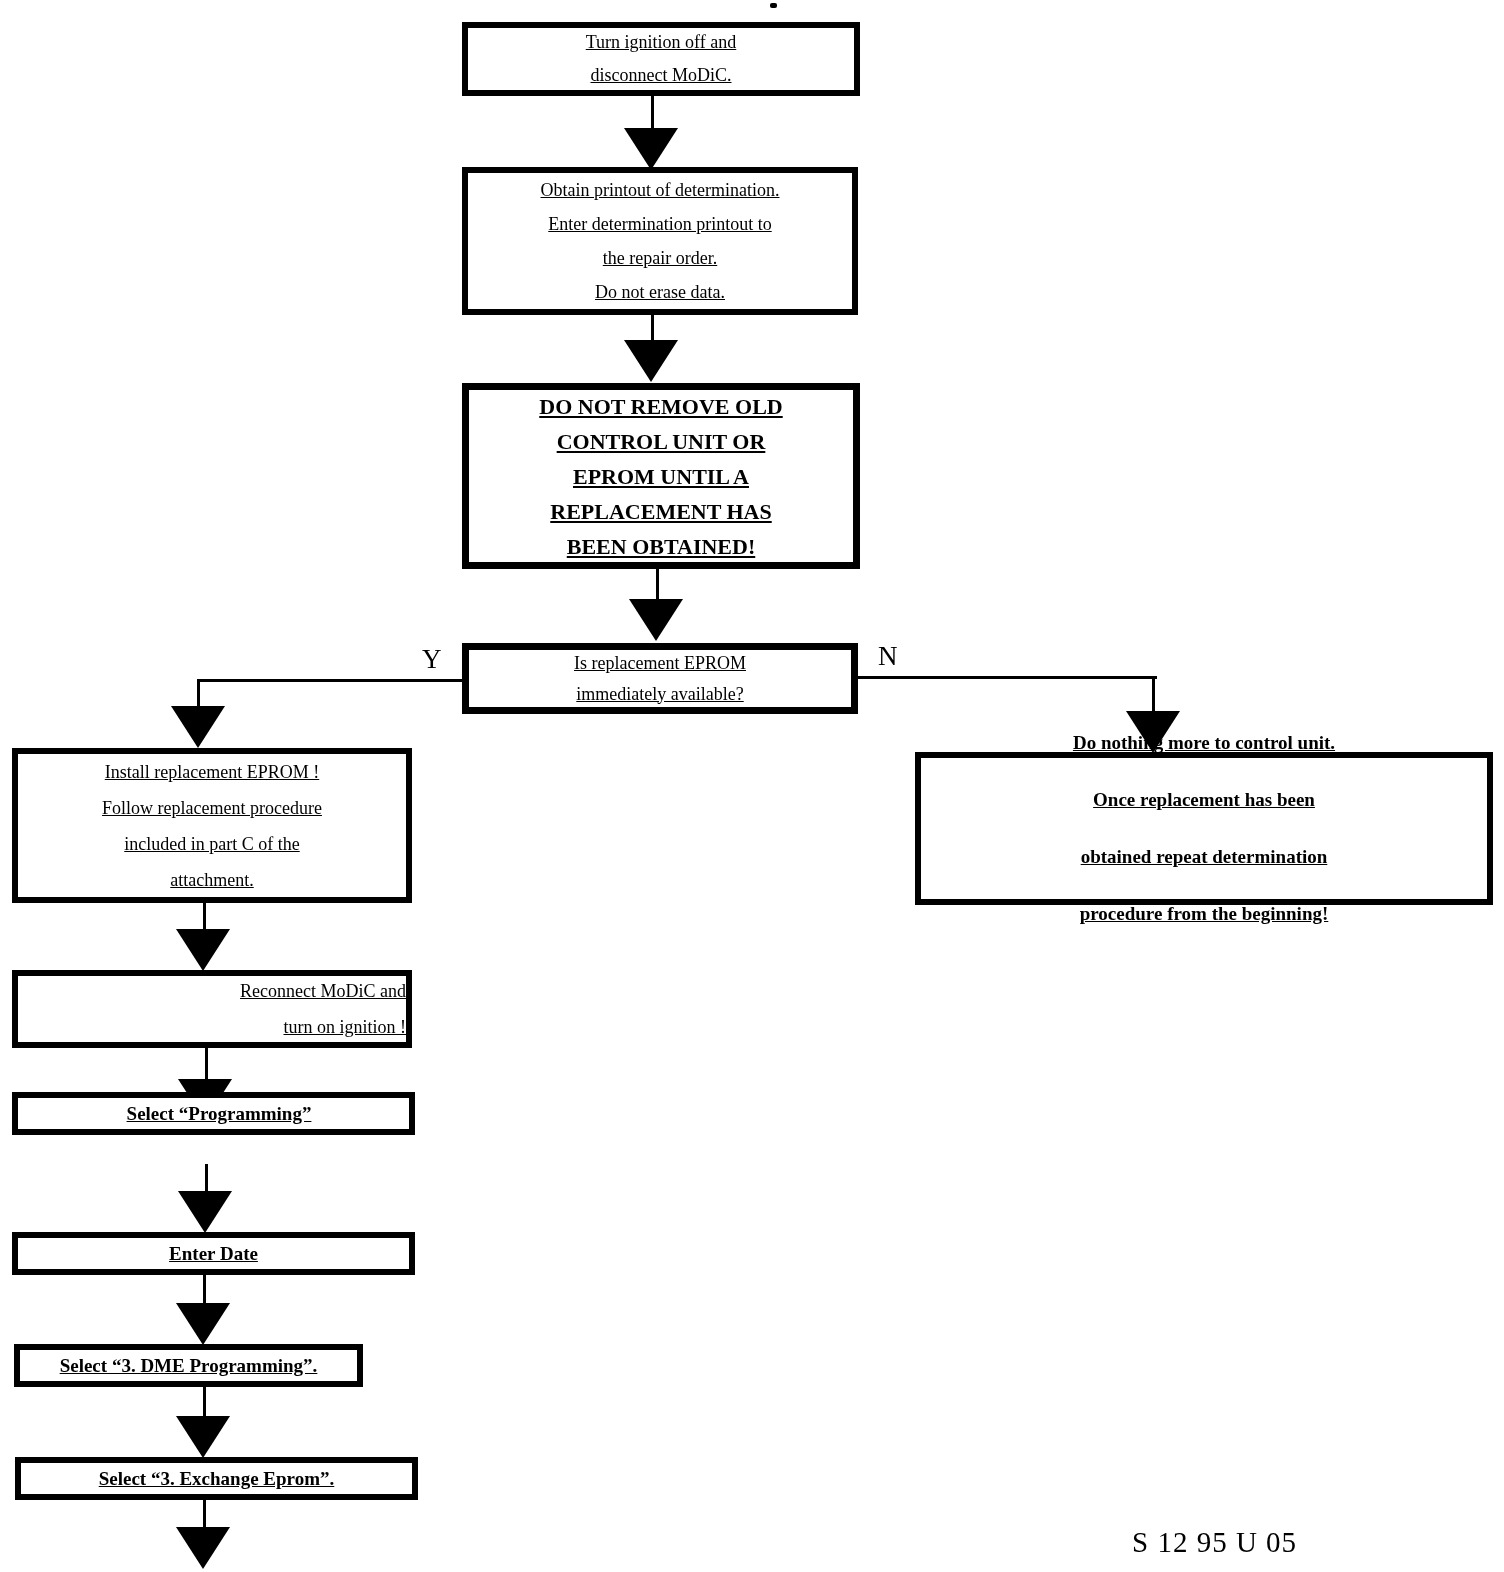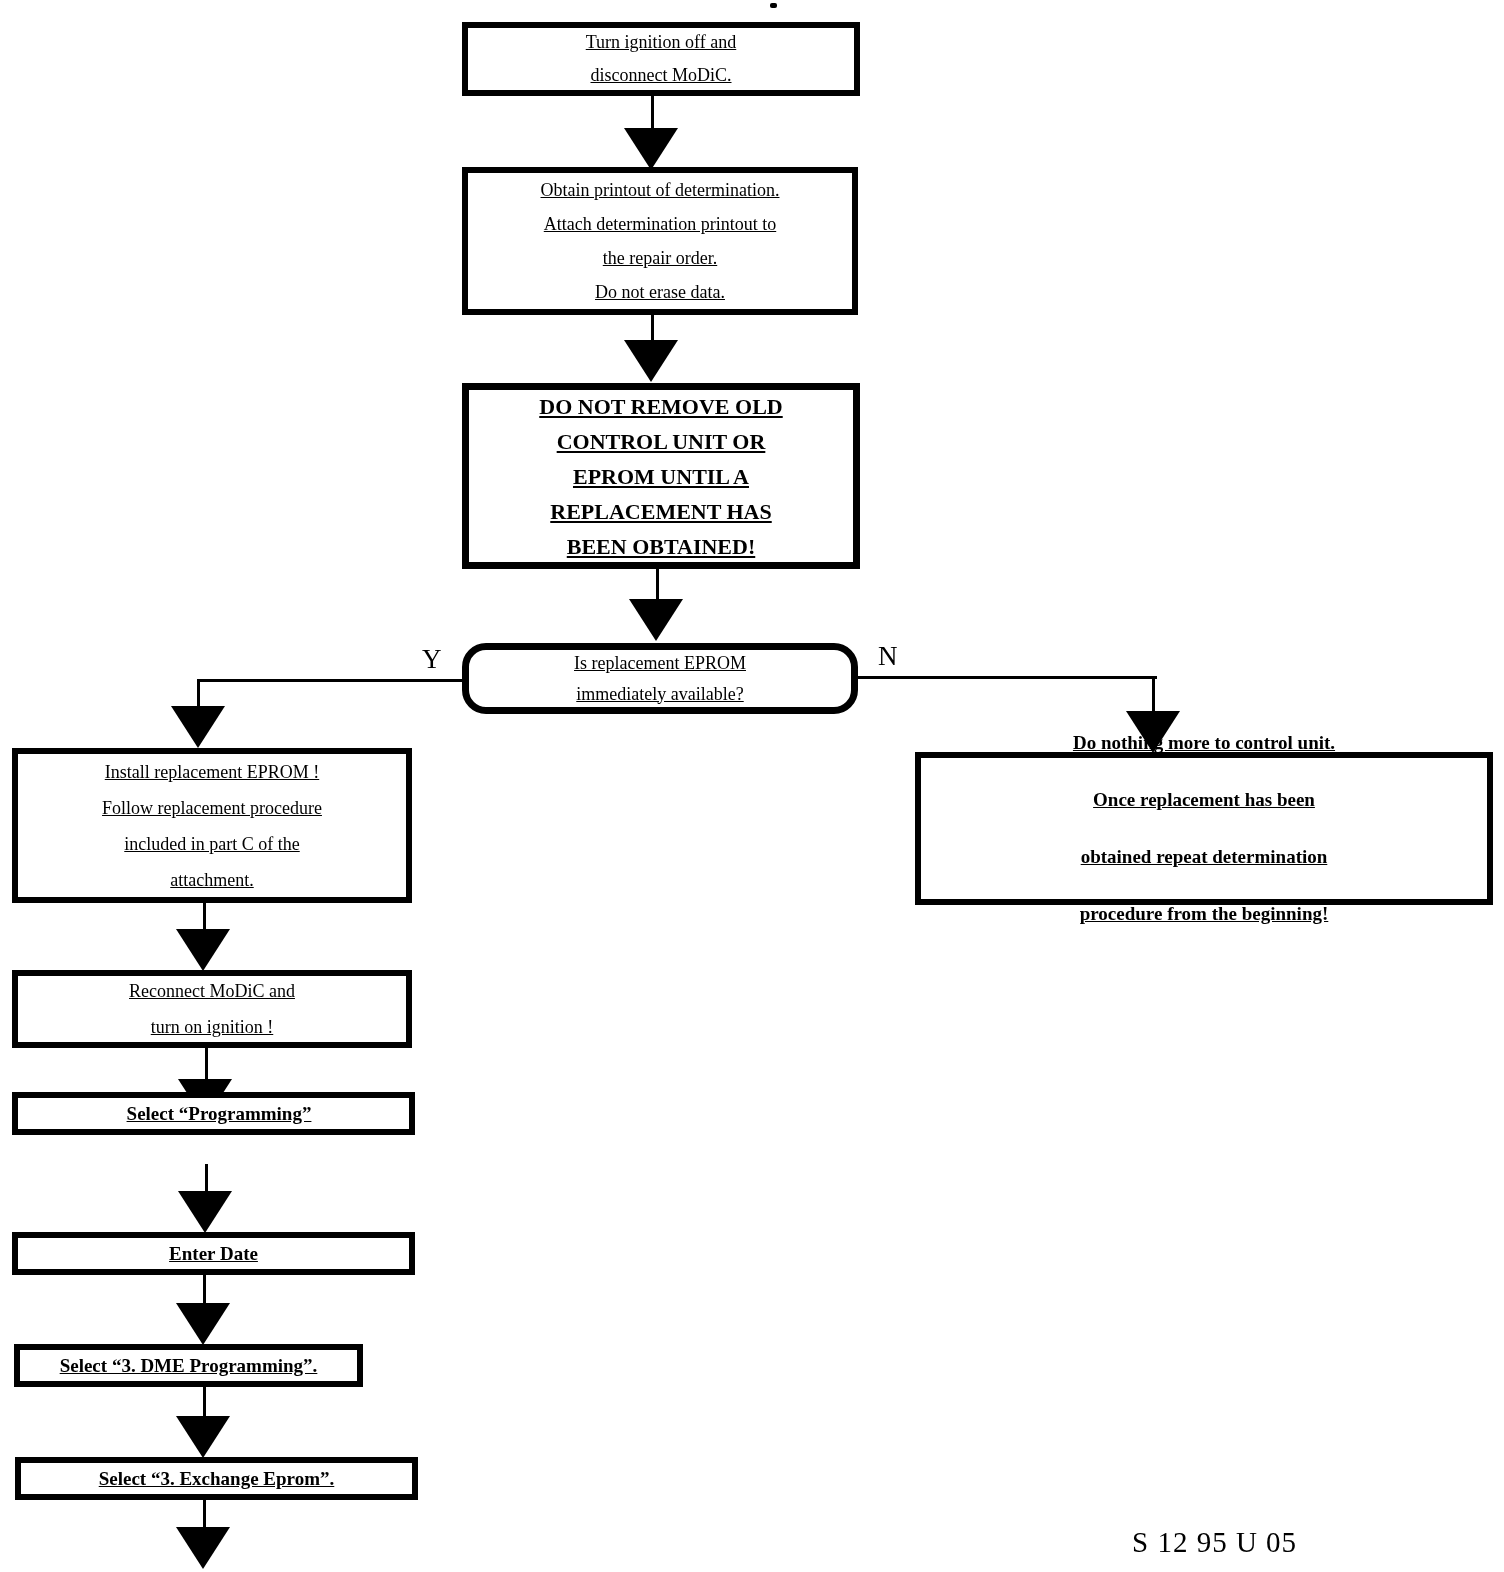--- a/index.html
+++ b/index.html
@@ -39,23 +39,23 @@
   .branch-label {
     position: absolute;
     font-size: 27px;
     font-weight: normal;
   }
   
   #n-turn      { left: 462px; top: 22px;   width: 398px; height: 74px;  line-height: 33px; }
   #n-obtain    { left: 462px; top: 167px;  width: 396px; height: 148px; }
   #n-warning   { left: 462px; top: 383px;  width: 398px; height: 186px;
                  font-weight: bold; font-size: 22px; line-height: 35px; border-width: 7px; }
-  #n-decision  { left: 462px; top: 643px;  width: 396px; height: 71px;  line-height: 31px; border-width: 7px; border-radius: 24px; }
+  #n-decision  { left: 462px; top: 643px;  width: 396px; height: 71px;  line-height: 31px; border-width: 7px; }
   #n-install   { left: 12px;  top: 748px;  width: 400px; height: 155px; line-height: 36px; }
-  #n-reconnect { left: 12px;  top: 970px;  width: 400px; height: 78px;  line-height: 36px; }
+  #n-reconnect { left: 12px;  top: 970px;  width: 400px; height: 78px;  line-height: 36px; align-items: flex-end; }
   #n-selprog   { left: 12px;  top: 1092px; width: 403px; height: 43px;  font-weight: bold; font-size: 19px; padding-left: 11px; }
   #n-date      { left: 12px;  top: 1232px; width: 403px; height: 43px;  font-weight: bold; font-size: 19px; }
   #n-seldme    { left: 14px;  top: 1344px; width: 349px; height: 43px;  font-weight: bold; font-size: 19px; }
   #n-selex     { left: 15px;  top: 1457px; width: 403px; height: 43px;  font-weight: bold; font-size: 19px; }
   #n-nothing   { left: 915px; top: 752px;  width: 578px; height: 153px;
                  font-weight: bold; font-size: 19px; line-height: 36px; gap: 21px; }
   .doc-code {
     position: absolute;
     left: 1132px; top: 1526px;
     font-size: 29px;
@@ -79,21 +79,21 @@
   <div class="node" id="n-turn">
     <div class="ln">Turn ignition off and</div>
     <div class="ln">disconnect MoDiC.</div>
   </div>
 
   <div class="vline" style="left:651px; top:96px;  height:36px;"></div>
   <div class="tri" style="left:624px; top:128px;"></div>
 
   <div class="node" id="n-obtain">
     <div class="ln">Obtain printout of determination.</div>
-    <div class="ln">Attach determination printout to</div>
+    <div class="ln">Enter determination printout to</div>
     <div class="ln">the repair order.</div>
     <div class="ln">Do not erase data.</div>
   </div>
 
   <div class="vline" style="left:651px; top:315px; height:28px;"></div>
   <div class="tri" style="left:624px; top:340px;"></div>
 
   <div class="node" id="n-warning">
     <div class="ln">DO NOT REMOVE OLD</div>
     <div class="ln">CONTROL UNIT OR</div>

